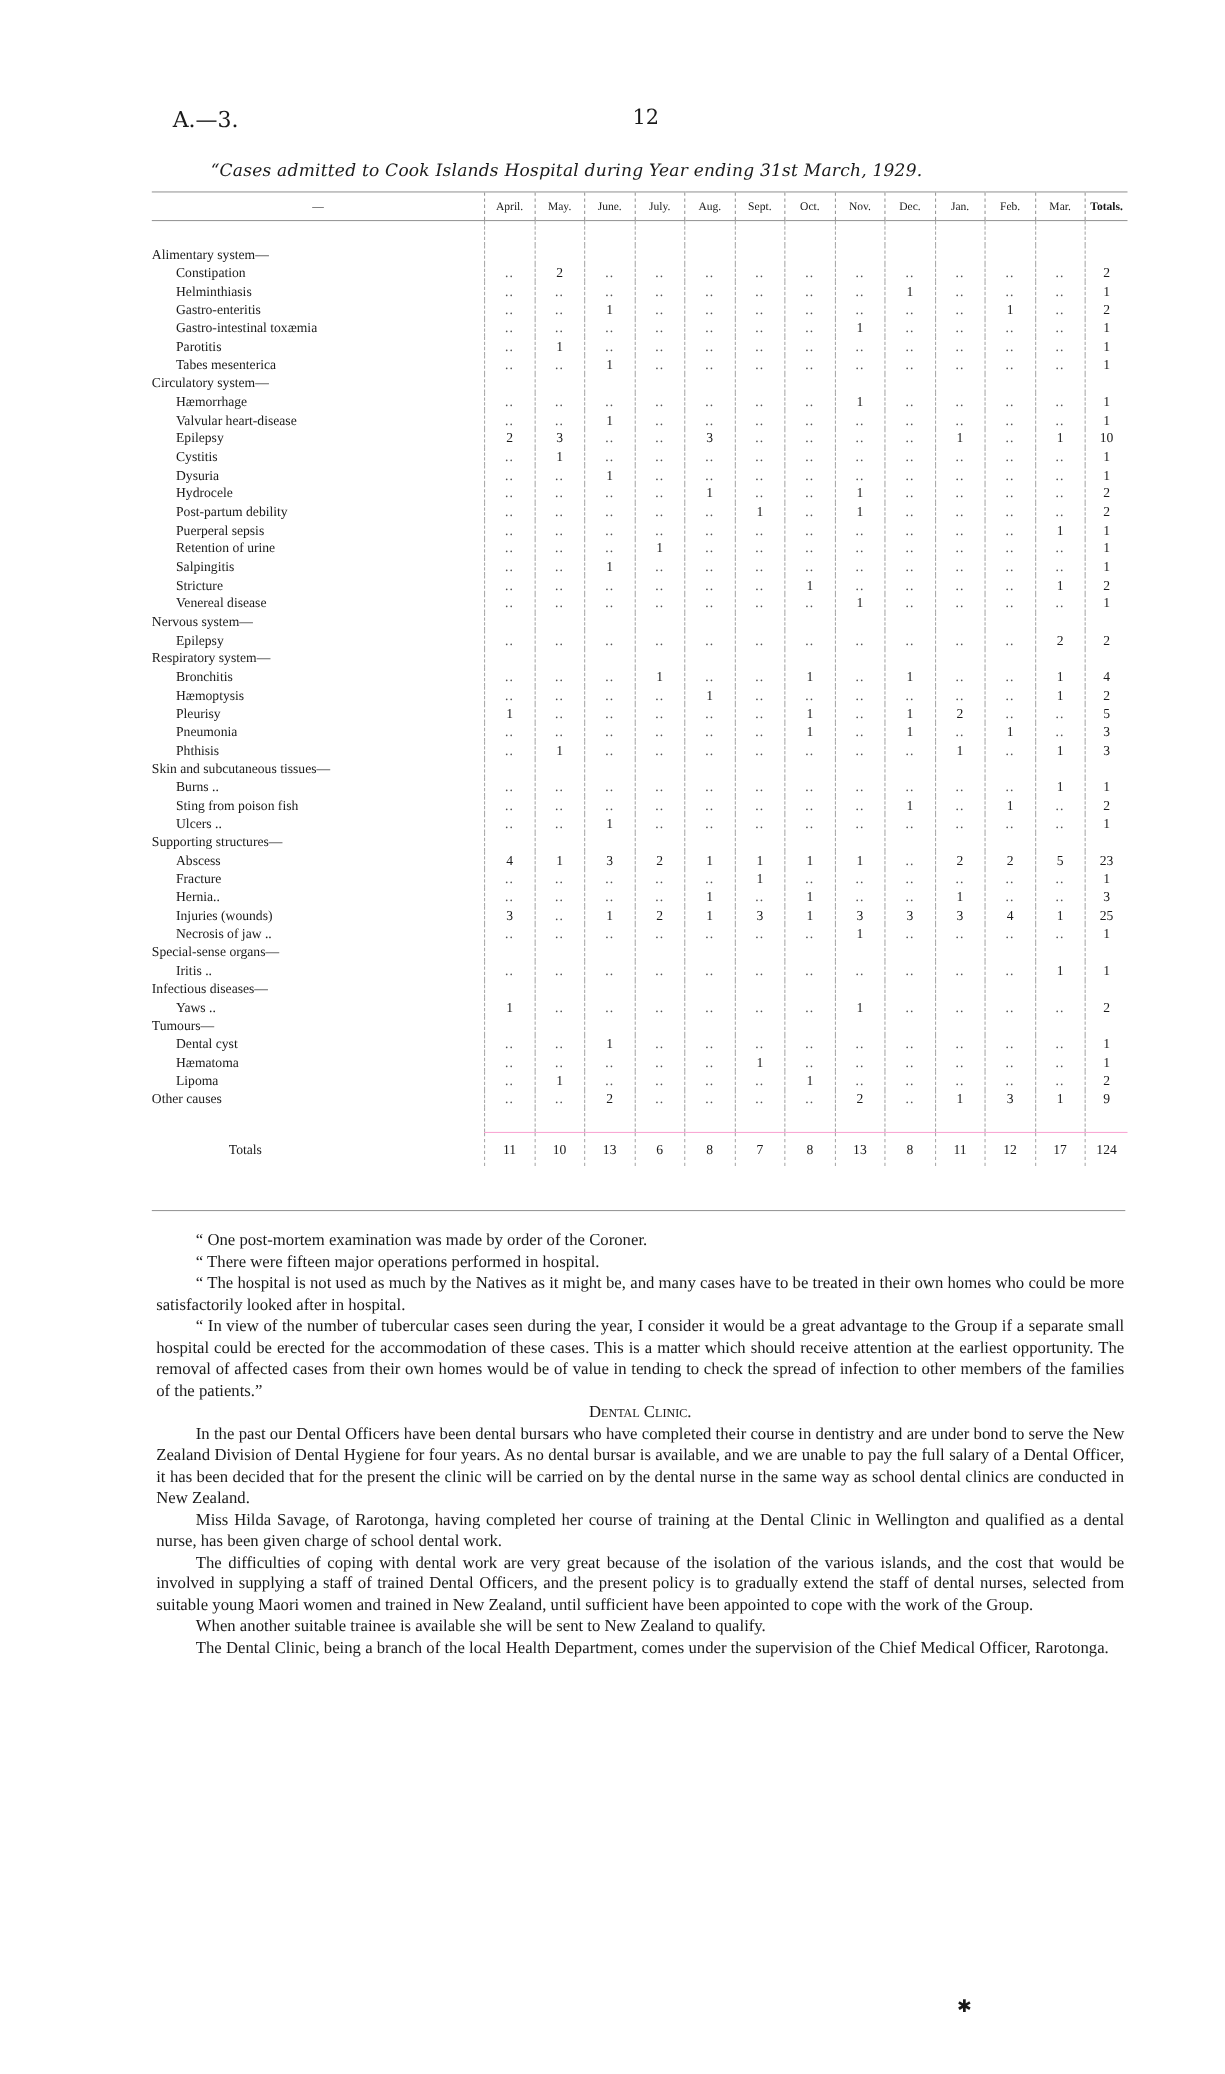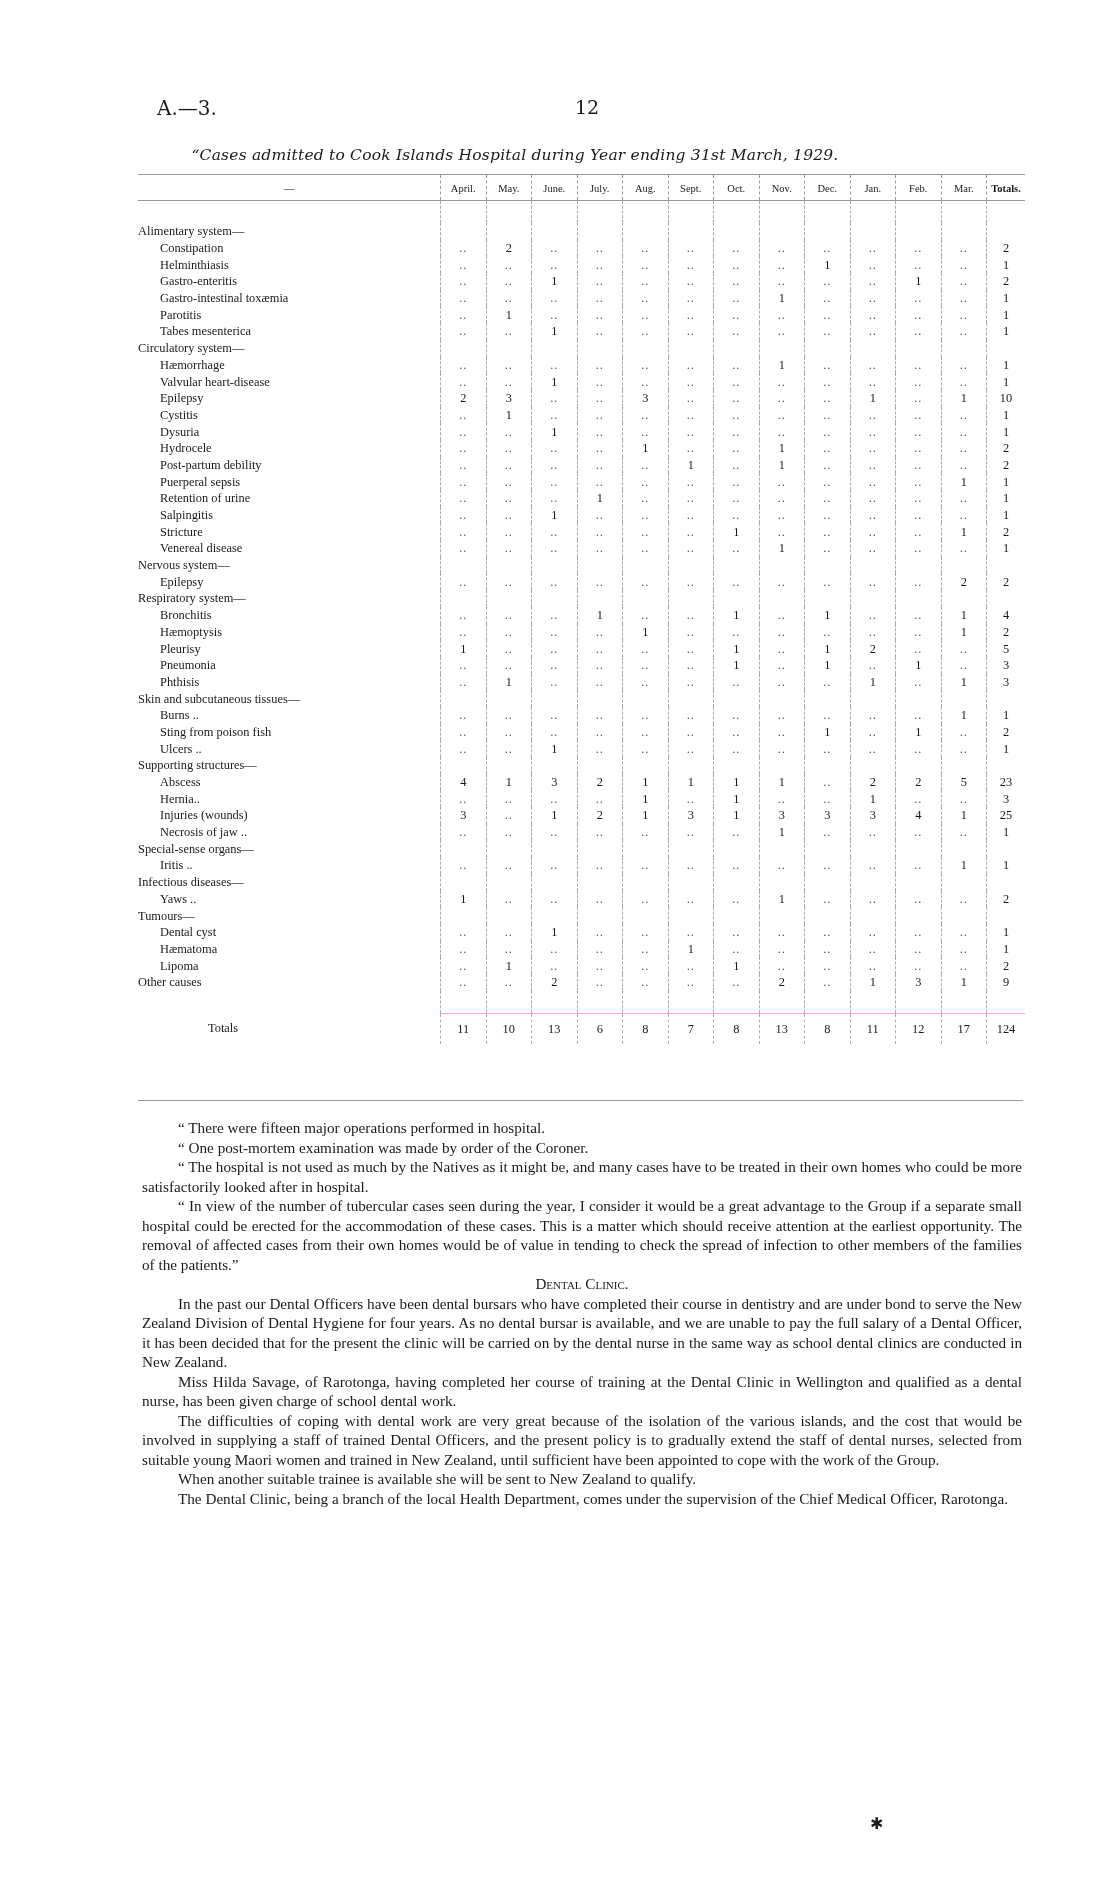--- a/index.html
+++ b/index.html
@@ -613,20 +613,36 @@
         <td class="c">1</td>
         <td class="c">1</td>
         <td class="c">1</td>
         <td class="c dots">..</td>
         <td class="c">2</td>
         <td class="c">2</td>
         <td class="c">5</td>
         <td class="t">23</td>
       </tr>
       <tr class="item">
+        <td class="lab">Fracture</td>
+        <td class="c dots">..</td>
+        <td class="c dots">..</td>
+        <td class="c dots">..</td>
+        <td class="c dots">..</td>
+        <td class="c dots">..</td>
+        <td class="c">1</td>
+        <td class="c dots">..</td>
+        <td class="c dots">..</td>
+        <td class="c dots">..</td>
+        <td class="c dots">..</td>
+        <td class="c dots">..</td>
+        <td class="c dots">..</td>
+        <td class="t">1</td>
+      </tr>
+      <tr class="item">
         <td class="lab">Hernia..</td>
         <td class="c dots">..</td>
         <td class="c dots">..</td>
         <td class="c dots">..</td>
         <td class="c dots">..</td>
         <td class="c">1</td>
         <td class="c dots">..</td>
         <td class="c">1</td>
         <td class="c dots">..</td>
         <td class="c dots">..</td>
@@ -842,22 +858,22 @@
         <td class="c">12</td>
         <td class="c">17</td>
         <td class="t">124</td>
       </tr>
     </tbody>
 </table>
 <div class="bottomrule"></div>
 
 <div class="text" style="top:1118px;">
   <div id="para1">
+      <p>“ One post-mortem examination was made by order of the Coroner.</p>
       <p>“ There were fifteen major operations performed in hospital.</p>
-      <p>“ One post-mortem examination was made by order of the Coroner.</p>
       <p>“ The hospital is not used as much by the Natives as it might be, and many cases have to be treated in their own homes who could be more satisfactorily looked after in hospital.</p>
       <p>“ In view of the number of tubercular cases seen during the year, I consider it would be a great advantage to the Group if a separate small hospital could be erected for the accommodation of these cases. This is a matter which should receive attention at the earliest opportunity. The removal of affected cases from their own homes would be of value in tending to check the spread of infection to other members of the families of the patients.”</p>
     </div>
   <p class="sec-head">Dental Clinic.</p>
   <div id="para2">
       <p>In the past our Dental Officers have been dental bursars who have completed their course in dentistry and are under bond to serve the New Zealand Division of Dental Hygiene for four years. As no dental bursar is available, and we are unable to pay the full salary of a Dental Officer, it has been decided that for the present the clinic will be carried on by the dental nurse in the same way as school dental clinics are conducted in New Zealand.</p>
       <p>Miss Hilda Savage, of Rarotonga, having completed her course of training at the Dental Clinic in Wellington and qualified as a dental nurse, has been given charge of school dental work.</p>
       <p>The difficulties of coping with dental work are very great because of the isolation of the various islands, and the cost that would be involved in supplying a staff of trained Dental Officers, and the present policy is to gradually extend the staff of dental nurses, selected from suitable young Maori women and trained in New Zealand, until sufficient have been appointed to cope with the work of the Group.</p>
       <p>When another suitable trainee is available she will be sent to New Zealand to qualify.</p>
       <p>The Dental Clinic, being a branch of the local Health Department, comes under the supervision of the Chief Medical Officer, Rarotonga.</p>

